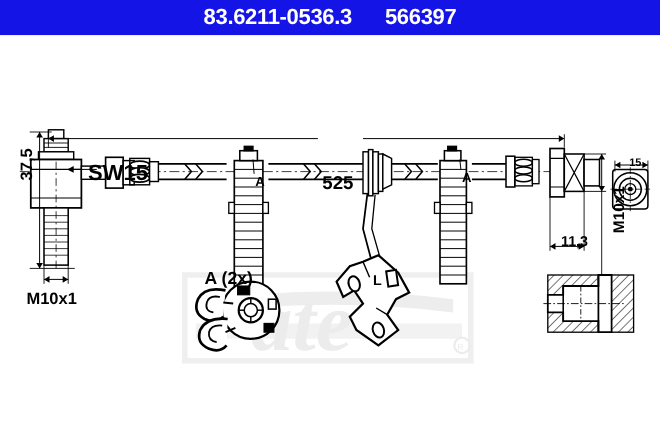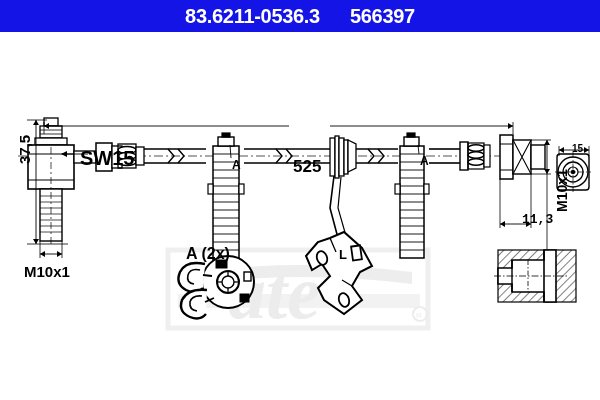--- a/index.html
+++ b/index.html
@@ -61,21 +61,21 @@
     line-height: 1;
   }
   .lbl-37 { left: 17px; top: 132px; font-size: 15px; transform: rotate(-90deg); transform-origin: left top; }
   .lbl-sw15 { left: 80px; top: 116px; font-size: 20px; }
   .lbl-m10-left { left: 24px; top: 232px; font-size: 15px; }
   .lbl-525 { left: 293px; top: 106px; font-size: 17px; margin-top: 20px; }
   .lbl-a1 { left: 232px; top: 127px; font-size: 12px; }
   .lbl-a2 { left: 420px; top: 123px; font-size: 12px; }
   .lbl-a2x { left: 186px; top: 214px; font-size: 16px; }
   .lbl-L { left: 339px; top: 216px; font-size: 13px; }
-  .lbl-113 { left: 522px; top: 181px; font-size: 13px; font-family: Liberation Mono, monospace; }
+  .lbl-113 { left: 510px; top: 181px; font-size: 13px; }
   .lbl-m10-right { left: 555px; top: 180px; font-size: 14px; transform: rotate(-90deg); transform-origin: left top; }
   .lbl-15 { left: 572px; top: 112px; font-size: 10px; }
 </style>
 </head>
 <body>
 
 <div id="page">
 
   <div id="header-bar">
     <span class="header-text">83.6211-0536.3</span>

